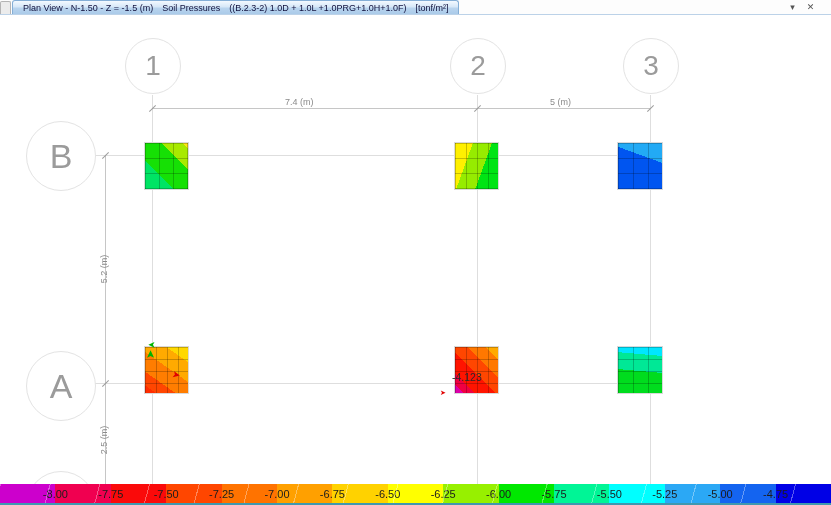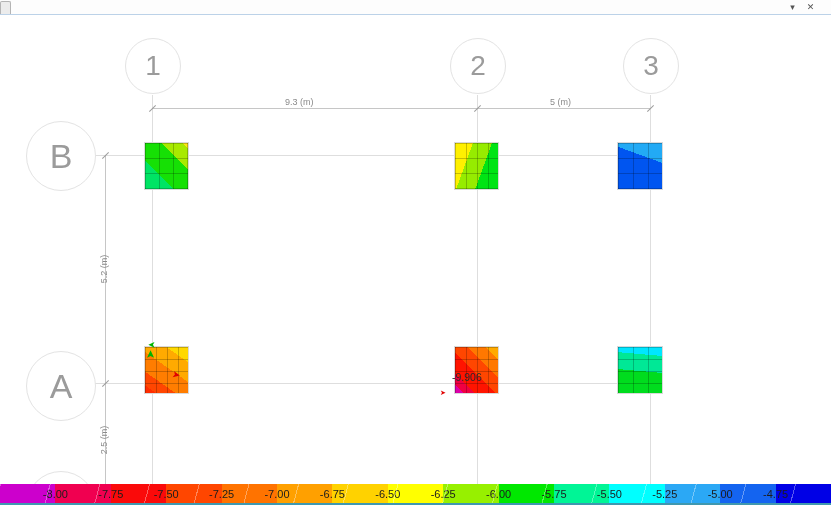--- a/index.html
+++ b/index.html
@@ -59,36 +59,42 @@
     background:repeating-linear-gradient(105deg,rgba(255,255,255,0.35) 0 1px,transparent 1px 48px);}
   #bottom-border{position:absolute;left:0;top:503px;width:831px;height:2px;background:#3f98b0;z-index:8;}
 </style>
 </head>
 <body>
 
 <div id="screen">
 
   <div id="tabbar">
     <div id="stub-tab"></div>
+    <div id="active-tab">
+      <span>Plan View - N-1.50 - Z = -1.5 (m)</span>
+      <span>Soil Pressures</span>
+      <span>((B.2.3-2) 1.0D + 1.0L +1.0PRG+1.0H+1.0F)</span>
+      <span>[tonf/m²]</span>
+    </div>
     <div class="winbtn" id="tab-caret">▾</div>
     <div class="winbtn" id="tab-close">✕</div>
     <div class="strip-line"></div>
   </div>
 
   <div class="vline" style="left:152px"></div>
   <div class="vline" style="left:477px"></div>
   <div class="vline" style="left:650px"></div>
   <div class="hline" style="top:155px"></div>
   <div class="hline" style="top:383px"></div>
 
   <div class="dimline-h" style="left:152px;width:498px"></div>
   <div class="tick" style="left:148px;top:108px"></div>
   <div class="tick" style="left:473px;top:108px"></div>
   <div class="tick" style="left:646px;top:108px"></div>
-  <div class="dimlabel" style="left:285px;top:97px">9.3 (m)</div>
+  <div class="dimlabel" style="left:285px;top:97px">7.4 (m)</div>
   <div class="dimlabel" style="left:550px;top:97px">5 (m)</div>
 
   <div class="dimline-v" style="top:155px;height:348px"></div>
   <div class="tick" style="left:101px;top:155px"></div>
   <div class="tick" style="left:101px;top:383px"></div>
   <div class="dimlabel vert" style="left:104px;top:269px">5.2 (m)</div>
   <div class="dimlabel vert" style="left:104px;top:440px">2.5 (m)</div>
 
   <div class="bubble col" style="left:125px">
       <span>1</span>
@@ -109,21 +115,21 @@
       <span>C</span>
     </div>
 
   <div class="patch" id="patch-b1" style="background-image: repeating-linear-gradient(to right, rgba(0, 0, 0, 0.22) 0px, rgba(0, 0, 0, 0.22) 1px, transparent 1px, transparent 14px), repeating-linear-gradient(rgba(0, 0, 0, 0.22) 0px, rgba(0, 0, 0, 0.22) 1px, transparent 1px, transparent 15px), linear-gradient(225deg, rgb(255, 228, 20) 0%, rgb(255, 228, 20) 6%, rgb(168, 234, 0) 6%, rgb(168, 234, 0) 30%, rgb(22, 224, 5) 30%, rgb(22, 224, 5) 68%, rgb(0, 228, 100) 68%, rgb(0, 228, 100) 100%);"></div>
   <div class="patch" id="patch-b2" style="background-image: repeating-linear-gradient(to right, rgba(0, 0, 0, 0.22) 0px, rgba(0, 0, 0, 0.22) 1px, transparent 1px, transparent 11px), repeating-linear-gradient(rgba(0, 0, 0, 0.22) 0px, rgba(0, 0, 0, 0.22) 1px, transparent 1px, transparent 15px), linear-gradient(110deg, rgb(255, 240, 0) 0%, rgb(255, 240, 0) 30%, rgb(150, 236, 0) 30%, rgb(150, 236, 0) 62%, rgb(0, 228, 20) 62%, rgb(0, 228, 20) 100%);"></div>
   <div class="patch" id="patch-b3" style="background-image: repeating-linear-gradient(to right, rgba(0, 0, 0, 0.22) 0px, rgba(0, 0, 0, 0.22) 1px, transparent 1px, transparent 15px), repeating-linear-gradient(rgba(0, 0, 0, 0.22) 0px, rgba(0, 0, 0, 0.22) 1px, transparent 1px, transparent 15px), linear-gradient(200deg, rgb(34, 170, 245) 0%, rgb(34, 170, 245) 32%, rgb(0, 85, 240) 32%, rgb(0, 85, 240) 100%);"></div>
   <div class="patch" id="patch-a1" style="background-image: repeating-linear-gradient(to right, rgba(0, 0, 0, 0.22) 0px, rgba(0, 0, 0, 0.22) 1px, transparent 1px, transparent 11px), repeating-linear-gradient(rgba(0, 0, 0, 0.22) 0px, rgba(0, 0, 0, 0.22) 1px, transparent 1px, transparent 12px), linear-gradient(215deg, rgb(255, 216, 0) 0%, rgb(255, 216, 0) 20%, rgb(255, 170, 0) 20%, rgb(255, 170, 0) 46%, rgb(255, 125, 0) 46%, rgb(255, 125, 0) 72%, rgb(255, 70, 0) 72%, rgb(255, 70, 0) 90%, rgb(255, 45, 0) 90%, rgb(255, 45, 0) 100%);"></div>
   <div class="patch" id="patch-a2" style="background-image: repeating-linear-gradient(to right, rgba(0, 0, 0, 0.22) 0px, rgba(0, 0, 0, 0.22) 1px, transparent 1px, transparent 11px), repeating-linear-gradient(rgba(0, 0, 0, 0.22) 0px, rgba(0, 0, 0, 0.22) 1px, transparent 1px, transparent 12px), linear-gradient(225deg, rgb(255, 170, 0) 0%, rgb(255, 170, 0) 14%, rgb(255, 120, 0) 14%, rgb(255, 120, 0) 34%, rgb(255, 70, 0) 34%, rgb(255, 70, 0) 54%, rgb(255, 20, 0) 54%, rgb(255, 20, 0) 78%, rgb(240, 0, 65) 78%, rgb(240, 0, 65) 90%, rgb(220, 0, 170) 90%, rgb(220, 0, 170) 100%);"></div>
   <div class="patch" id="patch-a3" style="background-image: repeating-linear-gradient(to right, rgba(0, 0, 0, 0.22) 0px, rgba(0, 0, 0, 0.22) 1px, transparent 1px, transparent 15px), repeating-linear-gradient(rgba(0, 0, 0, 0.22) 0px, rgba(0, 0, 0, 0.22) 1px, transparent 1px, transparent 12px), linear-gradient(185deg, rgb(0, 230, 255) 0%, rgb(0, 230, 255) 18%, rgb(0, 232, 150) 18%, rgb(0, 232, 150) 52%, rgb(0, 220, 30) 52%, rgb(0, 220, 30) 100%);"></div>
 
-  <div id="pressure-value">-9.906</div>
+  <div id="pressure-value">-4.123</div>
   <span class="arrow" id="arrow-a1-up">➤</span>
   <span class="arrow" id="arrow-a1-left">➤</span>
   <span class="arrow" id="arrow-a1-right">➤</span>
   <span class="arrow" id="arrow-a2-tip">➤</span>
 
   <div id="legend-bar">
       <div class="seg" style="background: rgb(204, 0, 204);"></div>
       <div class="seg" style="background: rgb(240, 0, 80);"></div>
       <div class="seg" style="background: rgb(250, 10, 10);"></div>
       <div class="seg" style="background: rgb(255, 70, 0);"></div>

